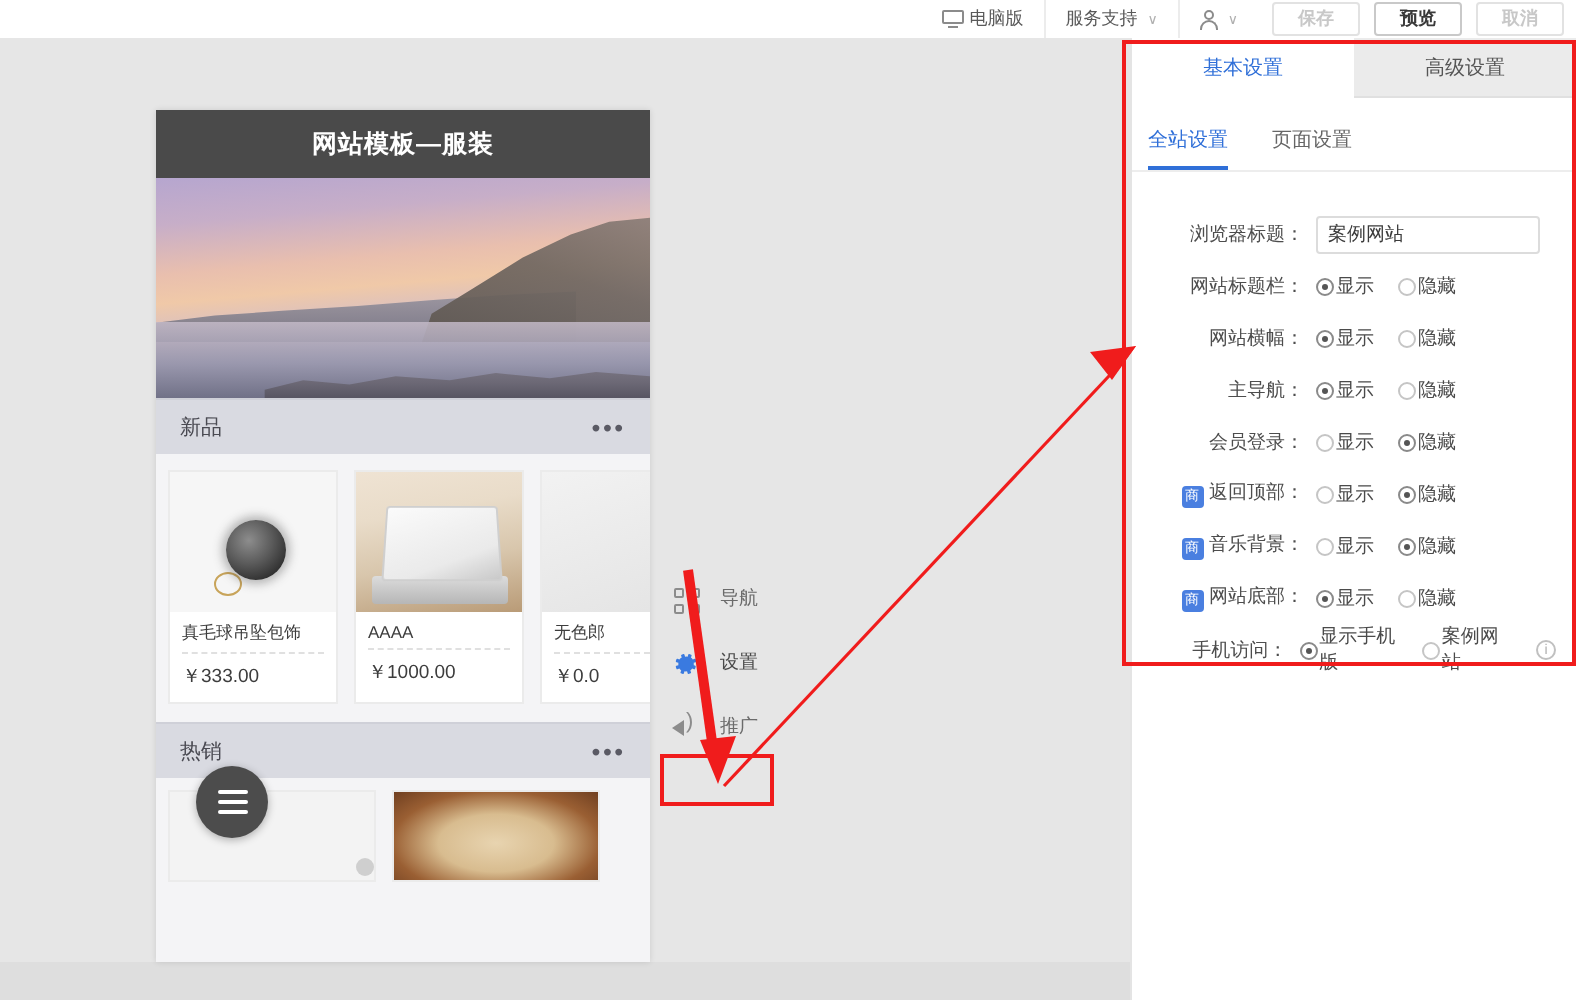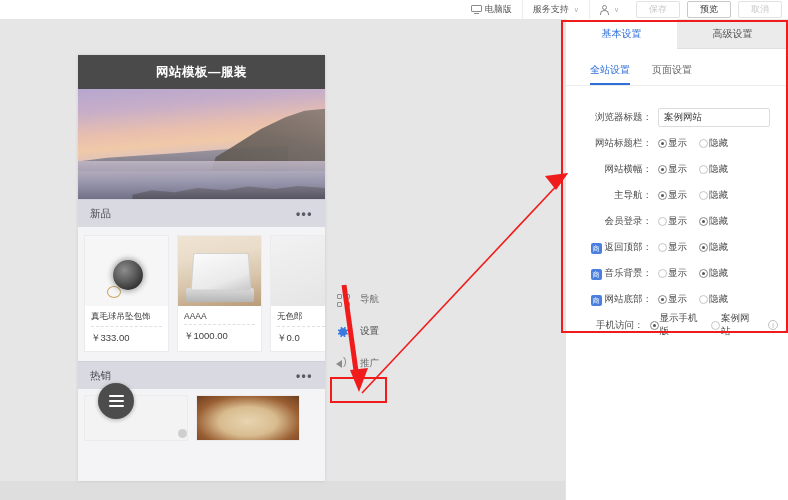--- a/index.html
+++ b/index.html
@@ -40,21 +40,21 @@
     border:1px solid #8b8b8b; border-radius:50%; display:block;
   }
   .person-ic b {
     position:absolute; left:0; bottom:0; width:9px; height:5px;
     border:1px solid #8b8b8b; border-bottom:none;
     border-radius:5px 5px 0 0; display:block;
   }
   .tb-btn {
     font-size: 9px; padding: 2px 12px; margin-left: 7px;
     border: 1px solid #e2e2e2; border-radius: 2px;
-    background: #fff; color: #c8c8c8; line-height: 11px;
+    background: #fff; color: #c8c8c8; line-height: 11px; font-weight: bold;
   }
   .tb-btn.primary { color: #3a3a3a; border-color: #c9c9c9; }
 
   
   .canvas {
     position: absolute; left: 0; top: 19px; width: 565px; height: 462px;
     background: #e6e6e6;
   }
   .canvas-bottom {
     position: absolute; left: 0; top: 481px; width: 565px; height: 19px;
@@ -214,21 +214,21 @@
     position: absolute; left: 565px; top: 19px; width: 223px; height: 481px;
     background: #ffffff; border-left: 1px solid #e4e4e4;
   }
   .panel-tabs { display: flex; height: 30px; justify-content: center; }
   .ptab {
     flex: 1; display: flex; align-items: center; justify-content: center;
     font-size: 10px; color: #555; background: #ebebeb;
     border-bottom: 1px solid #e0e0e0;
   }
   .ptab.active { background: #fff; color: #2f6fd8; border-bottom: 1px solid #fff; }
-  .sub-tabs { display: flex; gap: 22px; padding: 14px 16px 0 24px; }
+  .sub-tabs { display: flex; gap: 22px; padding: 14px 16px 0 8px; }
   .stab { font-size: 10px; color: #666; padding-bottom: 6px; }
   .stab.active { color: #2f6fd8; border-bottom: 2px solid #2f6fd8; }
   .sub-divider { height:1px; background:#ededed; margin: 0 0 8px 0; }
 
   .form { padding: 10px 10px 0 6px; }
   .frow { display: flex; align-items: center; height: 26px; font-size: 9.5px; color: #4a4a4a; }
   .flabel { width: 86px; text-align: right; padding-right: 6px; color:#4d4d4d; white-space: nowrap; }
   .badge {
     display:inline-block; width:11px; height:11px; background:#4a7fe0; color:#fff;
     border-radius:2px; font-size:7px; line-height:11px; text-align:center;

